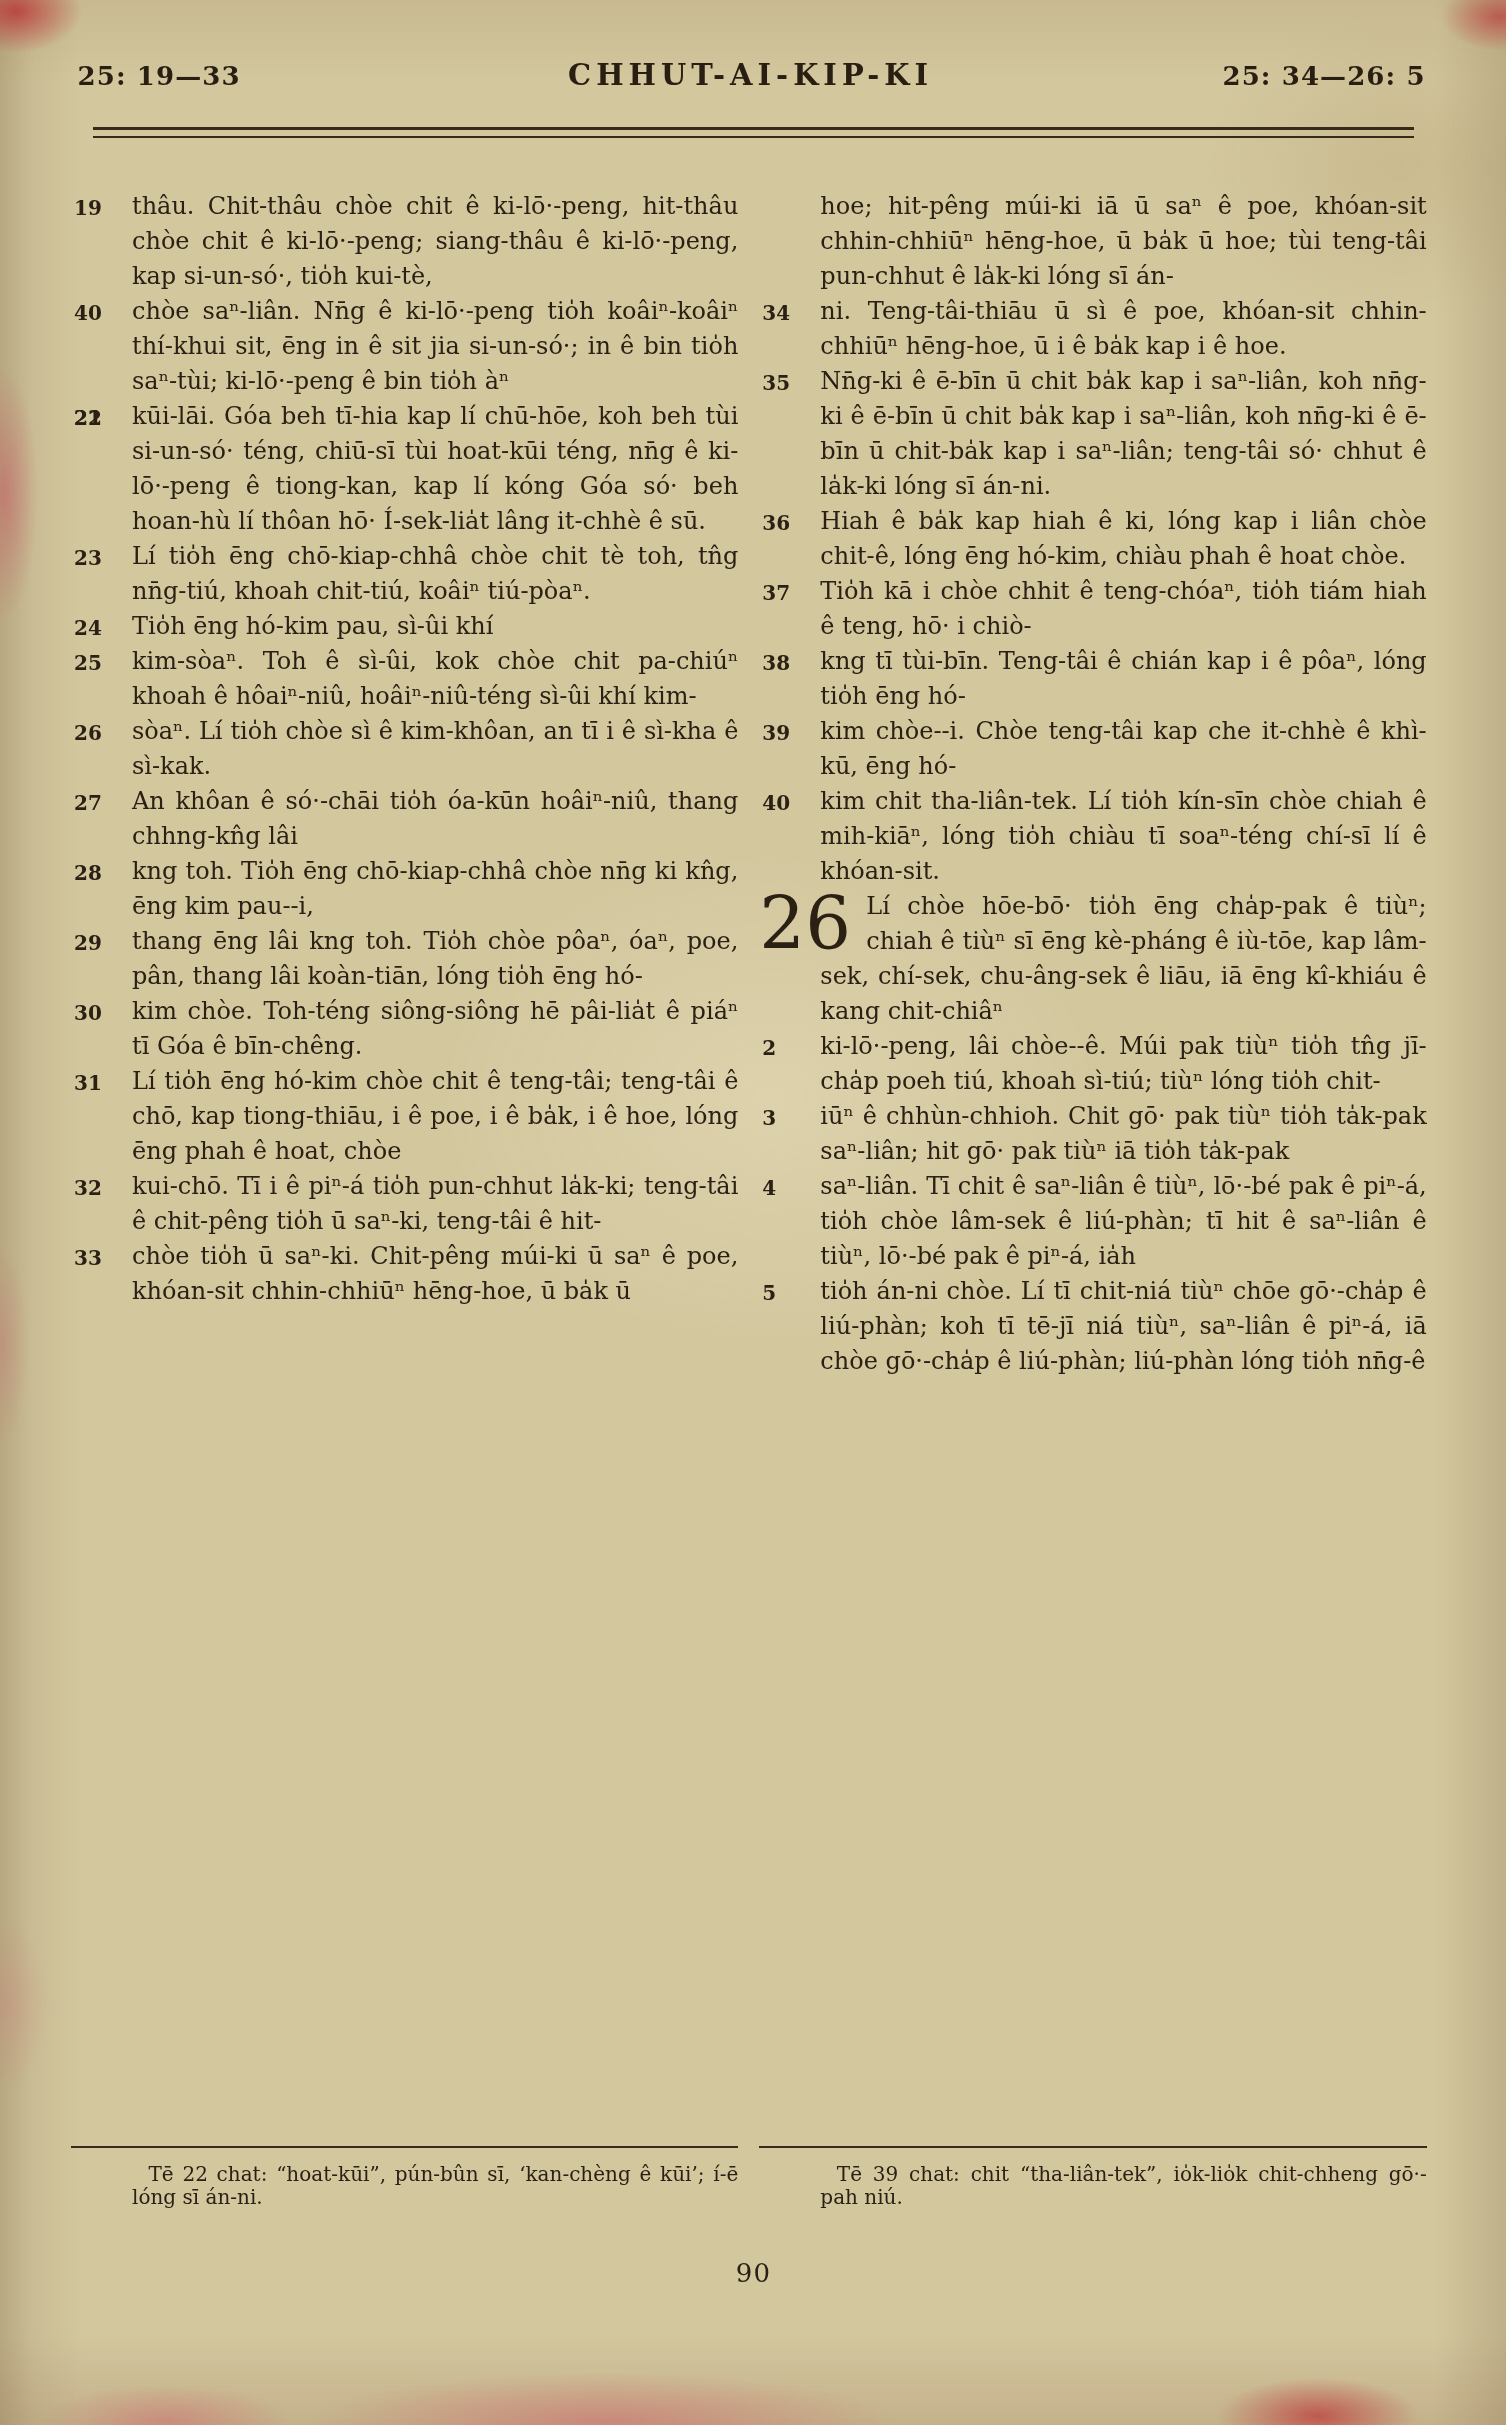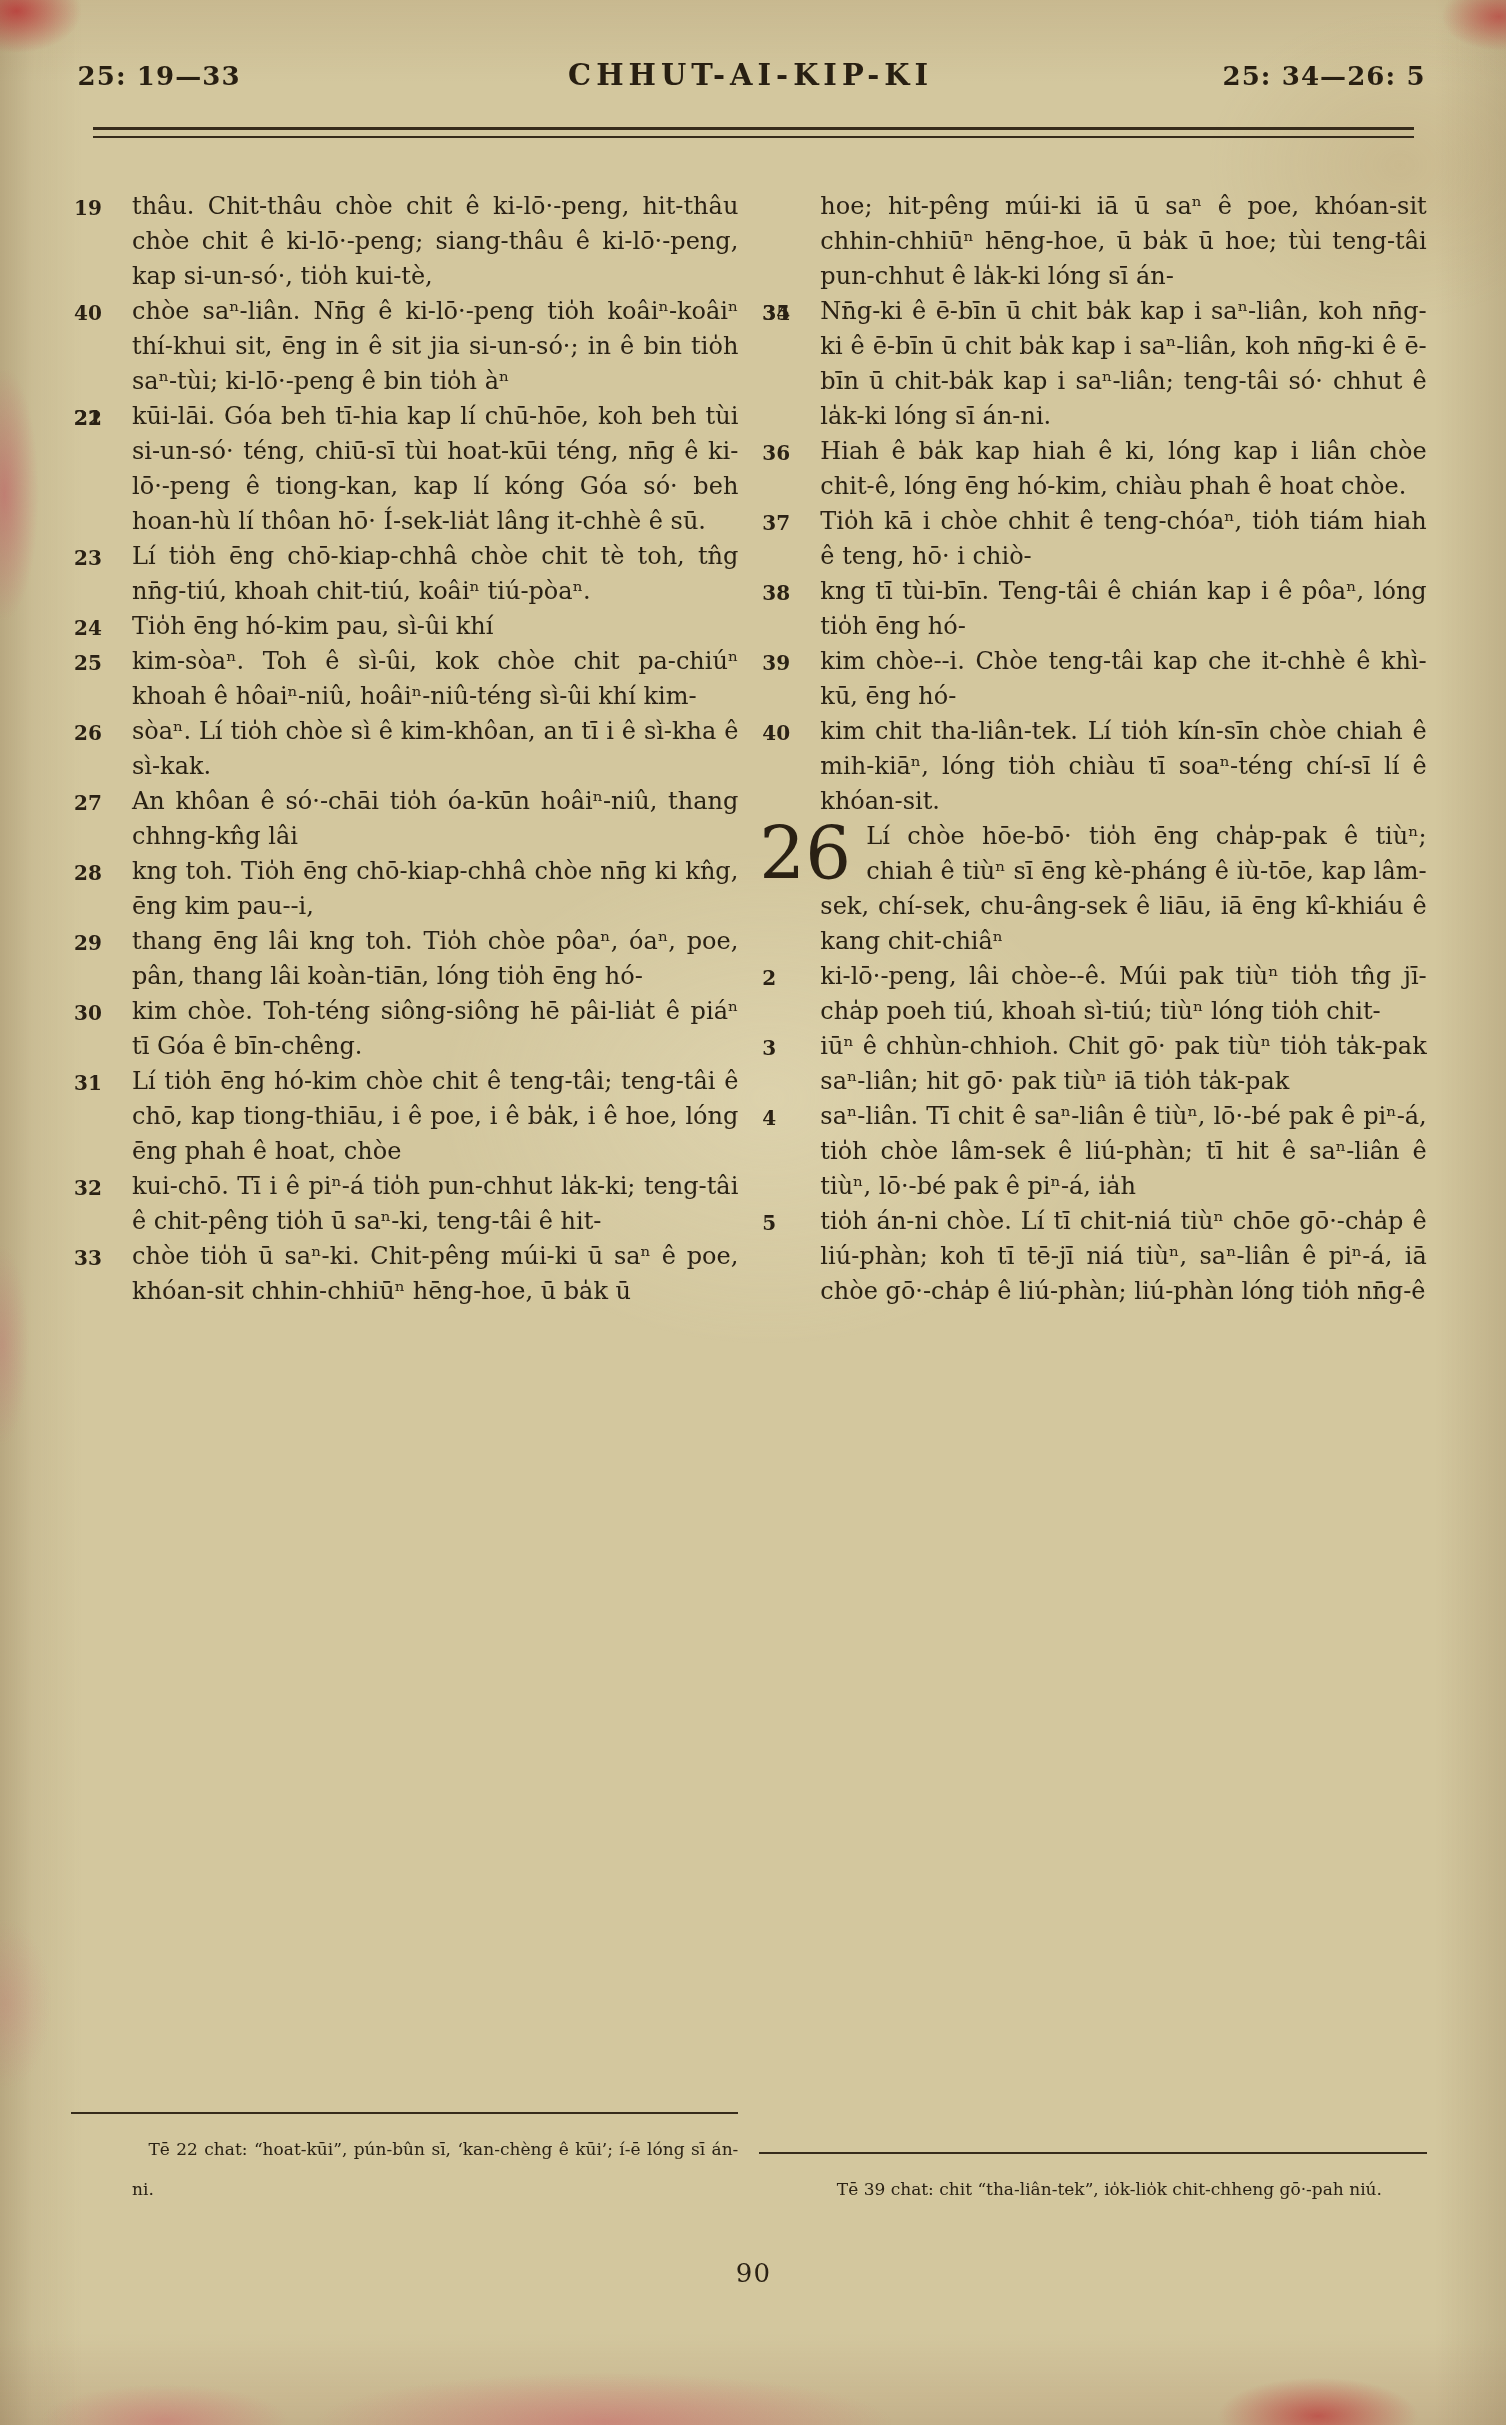--- a/index.html
+++ b/index.html
@@ -33,21 +33,21 @@
   .rule-double{margin:27.5px 16.5px 0 22px;height:6px;
     border-top:3.8px solid #362b1b;border-bottom:2.2px solid #362b1b;}
   .columns{margin-top:51px;display:grid;grid-template-columns:1fr 1fr;column-gap:82px;
     padding:0 3.3px 0 61px;}
   .col{display:flex;flex-direction:column;min-height:2020px;}
   .verse{margin:0;text-align:justify;font-size:24px;line-height:35px;position:relative;color:#2a2114;}
   .vnum{position:absolute;left:-58px;top:2.2px;font-size:20px;font-weight:bold;}
   .chapnum{float:left;font-size:72px;line-height:58px;margin:6.6px 15.4px 0 -61px;}
   .footnote-block{margin-top:auto;padding-top:18.7px;}
   .fnrule{border-top:2.2px solid #362b1b;margin-left:-61px;margin-bottom:14.3px;}
-  .footnote{margin:0;font-size:17px;line-height:40px;text-align:justify;text-indent:16.5px;color:#2a2114;}
+  .footnote{margin:0;font-size:20px;line-height:23px;text-align:justify;text-indent:16.5px;color:#2a2114;}
   .pagenum{position:absolute;bottom:138px;left:0;right:0;text-align:center;font-size:26px;
     letter-spacing:1.1px;color:#2a2114;}
 </style>
 </head>
 <body>
 
 <div class="page">
 
   <div class="header">
     <span class="ref left">25: 19—33</span>
@@ -79,21 +79,21 @@
         </div>
       <div class="footnote-block">
         <div class="fnrule"></div>
         <p class="footnote">Tē 22 chat: “hoat-kūi”, pún-bûn sī, ‘kan-chèng ê kūi’; í-ē lóng sī án-ni.</p>
       </div>
     </div>
 
     <div class="col">
       <div class="verses">
           <p class="verse"><span>hoe; hit-pêng múi-ki iā ū saⁿ ê poe, khóan-sit chhin-chhiūⁿ hēng-hoe, ū ba̍k ū hoe; tùi teng-tâi pun-chhut ê la̍k-ki lóng sī án-</span></p>
-          <p class="verse"><span class="vnum">34</span></p>
+          <p class="verse"><span class="vnum">34</span><span>ni.  Teng-tâi-thiāu ū sì ê poe, khóan-sit chhin-chhiūⁿ hēng-hoe, ū i ê ba̍k kap i ê hoe.</span></p>
           <p class="verse"><span class="vnum">35</span><span>Nn̄g-ki ê ē-bīn ū chit ba̍k kap i saⁿ-liân, koh nn̄g-ki ê ē-bīn ū chit ba̍k kap i saⁿ-liân, koh nn̄g-ki ê ē-bīn ū chit-ba̍k kap i saⁿ-liân; teng-tâi só· chhut ê la̍k-ki lóng sī án-ni.</span></p>
           <p class="verse"><span class="vnum">36</span><span>Hiah ê ba̍k kap hiah ê ki, lóng kap i liân chòe chit-ê, lóng ēng hó-kim, chiàu phah ê hoat chòe.</span></p>
           <p class="verse"><span class="vnum">37</span><span>Tio̍h kā i chòe chhit ê teng-chóaⁿ, tio̍h tiám hiah ê teng, hō· i chiò-</span></p>
           <p class="verse"><span class="vnum">38</span><span>kng tī tùi-bīn.  Teng-tâi ê chián kap i ê pôaⁿ, lóng tio̍h ēng hó-</span></p>
           <p class="verse"><span class="vnum">39</span><span>kim chòe--i.  Chòe teng-tâi kap che it-chhè ê khì-kū, ēng hó-</span></p>
           <p class="verse"><span class="vnum">40</span><span>kim chit tha-liân-tek.  Lí tio̍h kín-sīn chòe chiah ê mih-kiāⁿ, lóng tio̍h chiàu tī soaⁿ-téng chí-sī lí ê khóan-sit.</span></p>
           <p class="verse"><span class="chapnum">26</span><span>Lí chòe hōe-bō· tio̍h ēng cha̍p-pak ê tiùⁿ; chiah ê tiùⁿ sī ēng kè-pháng ê iù-tōe, kap lâm-sek, chí-sek, chu-âng-sek ê liāu, iā ēng kî-khiáu ê kang chit-chiâⁿ</span></p>
           <p class="verse"><span class="vnum">2</span><span>ki-lō·-peng, lâi chòe--ê.  Múi pak tiùⁿ tio̍h tn̂g jī-cha̍p poeh tiú, khoah sì-tiú; tiùⁿ lóng tio̍h chit-</span></p>
           <p class="verse"><span class="vnum">3</span><span>iūⁿ ê chhùn-chhioh.  Chit gō· pak tiùⁿ tio̍h ta̍k-pak saⁿ-liân; hit gō· pak tiùⁿ iā tio̍h ta̍k-pak</span></p>
           <p class="verse"><span class="vnum">4</span><span>saⁿ-liân.  Tī chit ê saⁿ-liân ê tiùⁿ, lō·-bé pak ê piⁿ-á, tio̍h chòe lâm-sek ê liú-phàn; tī hit ê saⁿ-liân ê tiùⁿ, lō·-bé pak ê piⁿ-á, ia̍h</span></p>

